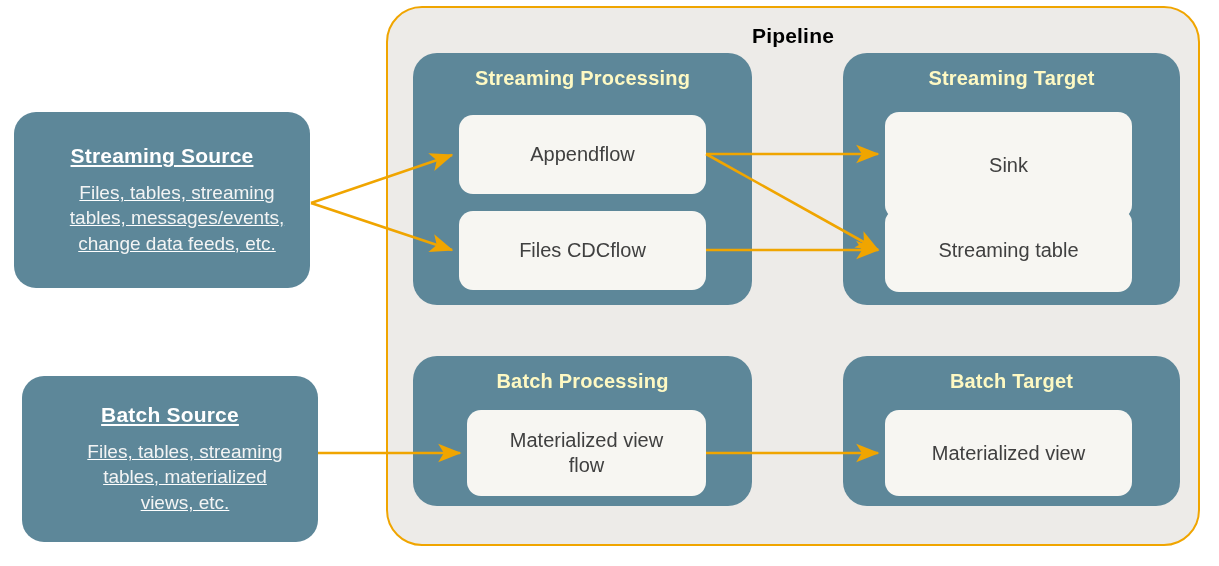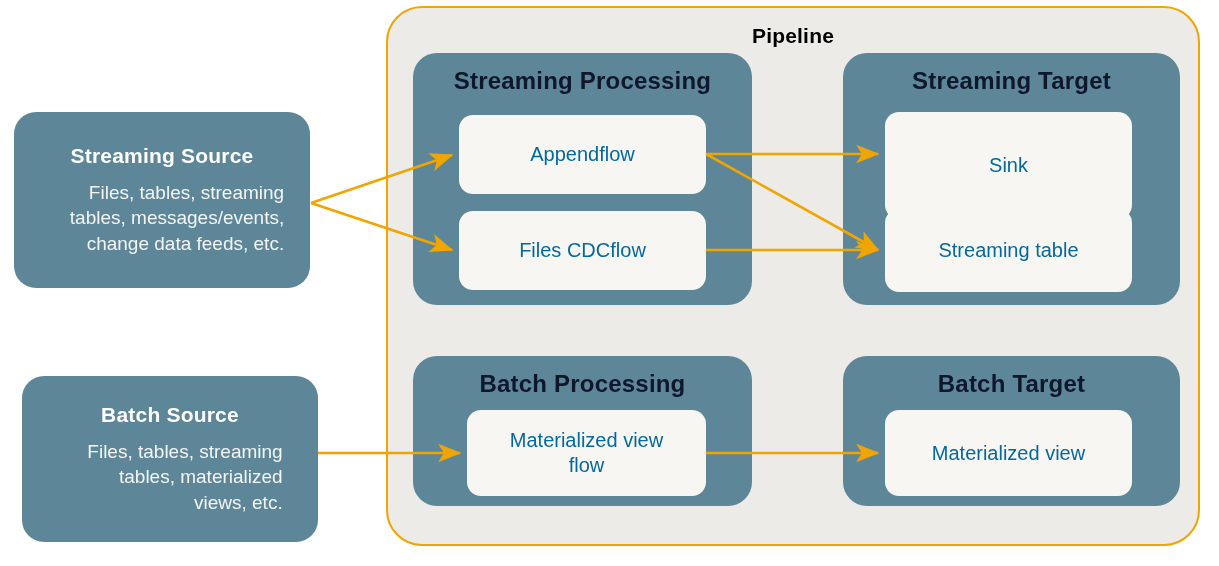--- a/index.html
+++ b/index.html
@@ -46,26 +46,27 @@
     letter-spacing: 0.2px;
   }
 
   
   .source-box {
     position: absolute;
     background: #5d8799;
     border-radius: 22px;
     box-sizing: border-box;
     color: #ffffff;
-    text-align: right;
+    text-align: center;
     display: flex;
     flex-direction: column;
     align-items: center;
     justify-content: center;
     padding: 8px 4px;
+    text-decoration: underline;
   }
   .source-title {
     font-size: 21px;
     font-weight: bold;
     color: #ffffff;
     margin-bottom: 12px;
     letter-spacing: 0.2px;
   }
   .source-desc {
     font-size: 19px;
@@ -95,42 +96,42 @@
     background: #5d8799;
     border-radius: 24px;
     box-sizing: border-box;
   }
   .stage-panel-title {
     position: absolute;
     top: 14px;
     left: 0;
     width: 100%;
     text-align: center;
-    font-size: 24px;
+    font-size: 20px;
     font-weight: bold;
-    color: #0f172a;
+    color: #fef9c3;
     letter-spacing: 0.2px;
   }
 
   #streaming-processing { left: 413px; top: 53px;  width: 339px; height: 252px; }
   #streaming-target     { left: 843px; top: 53px;  width: 337px; height: 252px; }
   #batch-processing     { left: 413px; top: 356px; width: 339px; height: 150px; }
   #batch-target         { left: 843px; top: 356px; width: 337px; height: 150px; }
 
   
   .item-box {
     position: absolute;
     background: #f7f6f2;
     border-radius: 14px;
     box-sizing: border-box;
     display: flex;
     align-items: center;
     justify-content: center;
     text-align: center;
-    color: #0369a1;
+    color: #404040;
     font-size: 20px;
     line-height: 1.25;
     padding: 4px 8px;
   }
   .item-box .regular { font-weight: normal; }
   .item-box .bold    { font-weight: normal; }
 
   #append-flow      { left: 459px; top: 115px; width: 247px; height: 79px; }
   #auto-cdc-flow    { left: 459px; top: 211px; width: 247px; height: 79px; }
   #sink             { left: 885px; top: 112px; width: 247px; height: 107px; }

